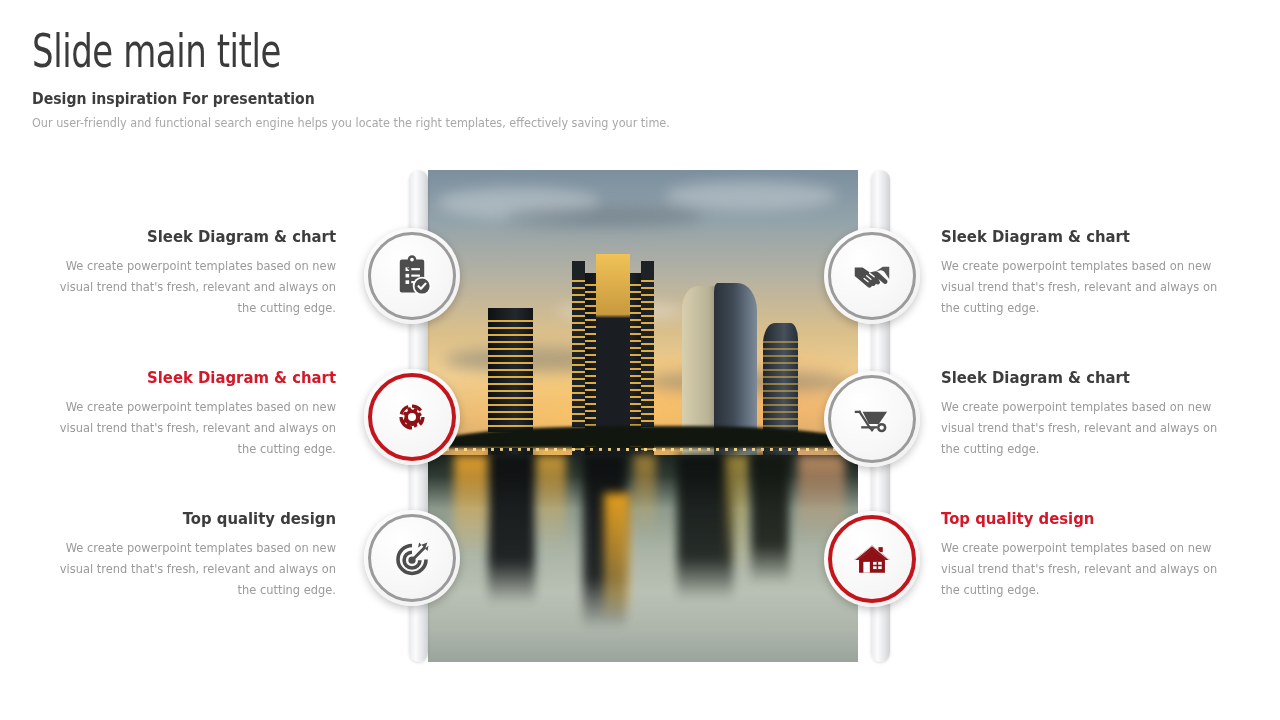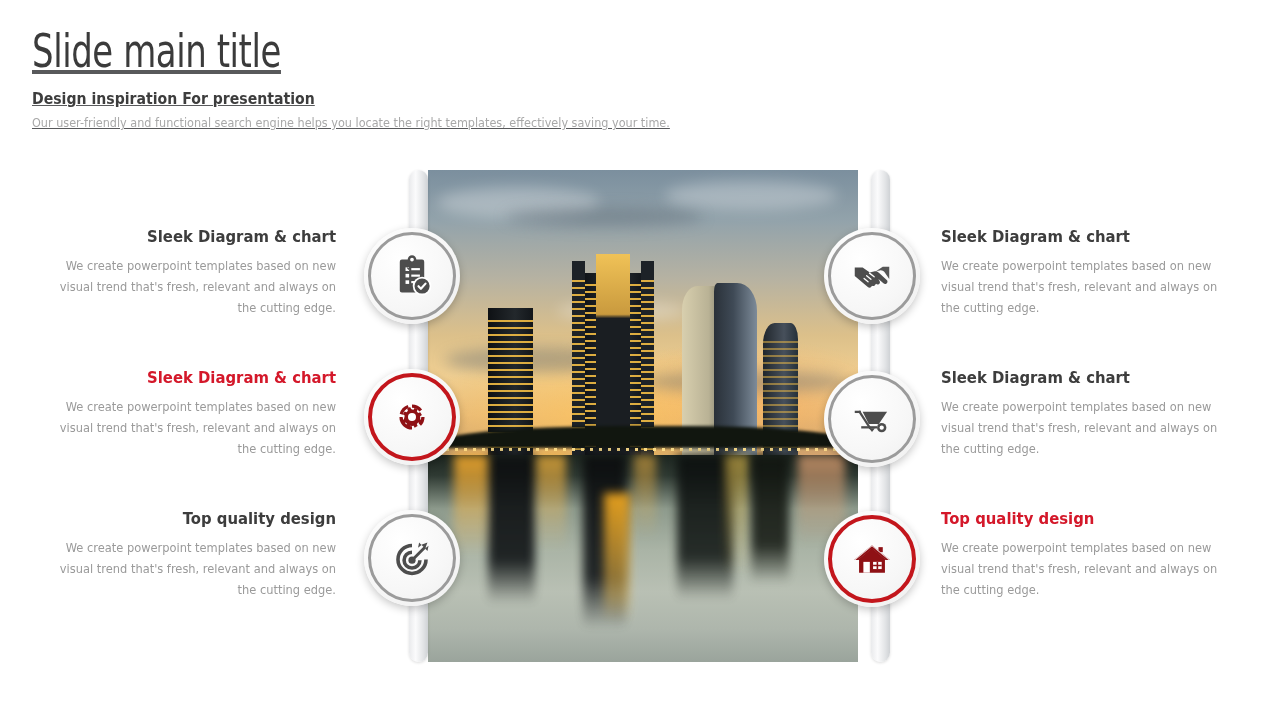--- a/index.html
+++ b/index.html
@@ -15,21 +15,20 @@
     font-family: "DejaVu Sans", "Liberation Sans", sans-serif;
     color: #58595b;
   }
 
   
   .header {
     position: absolute;
     left: 32px;
     top: 24px;
     width: 760px;
-    text-decoration: underline;
   }
   .slide-title {
     font-size: 46px;
     line-height: 54px;
     font-weight: 400;
     color: #3b3b3b;
     letter-spacing: -0.5px;
     margin: 0;
     font-family: "DejaVu Sans Condensed", "Liberation Sans Narrow", "Liberation Sans", sans-serif;
     transform: scaleX(0.82);

